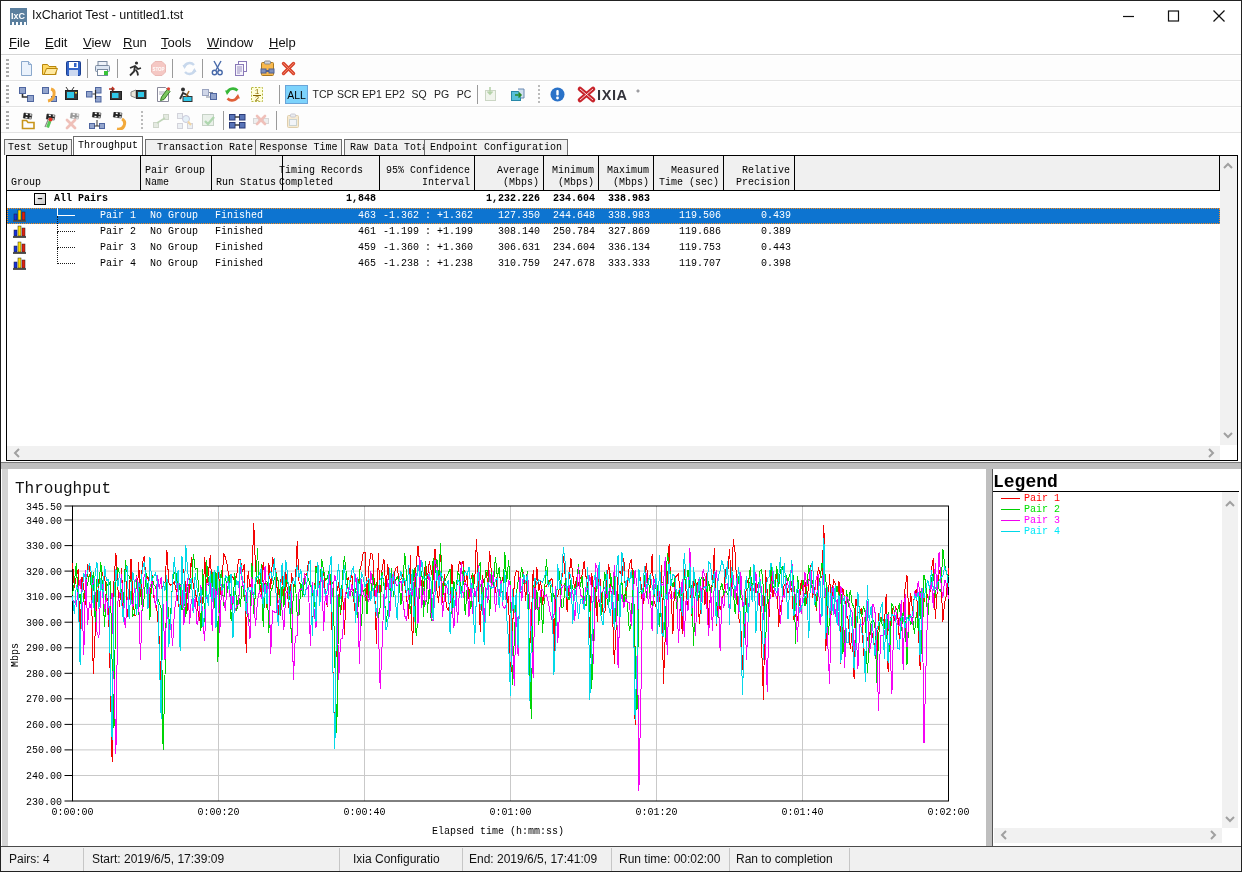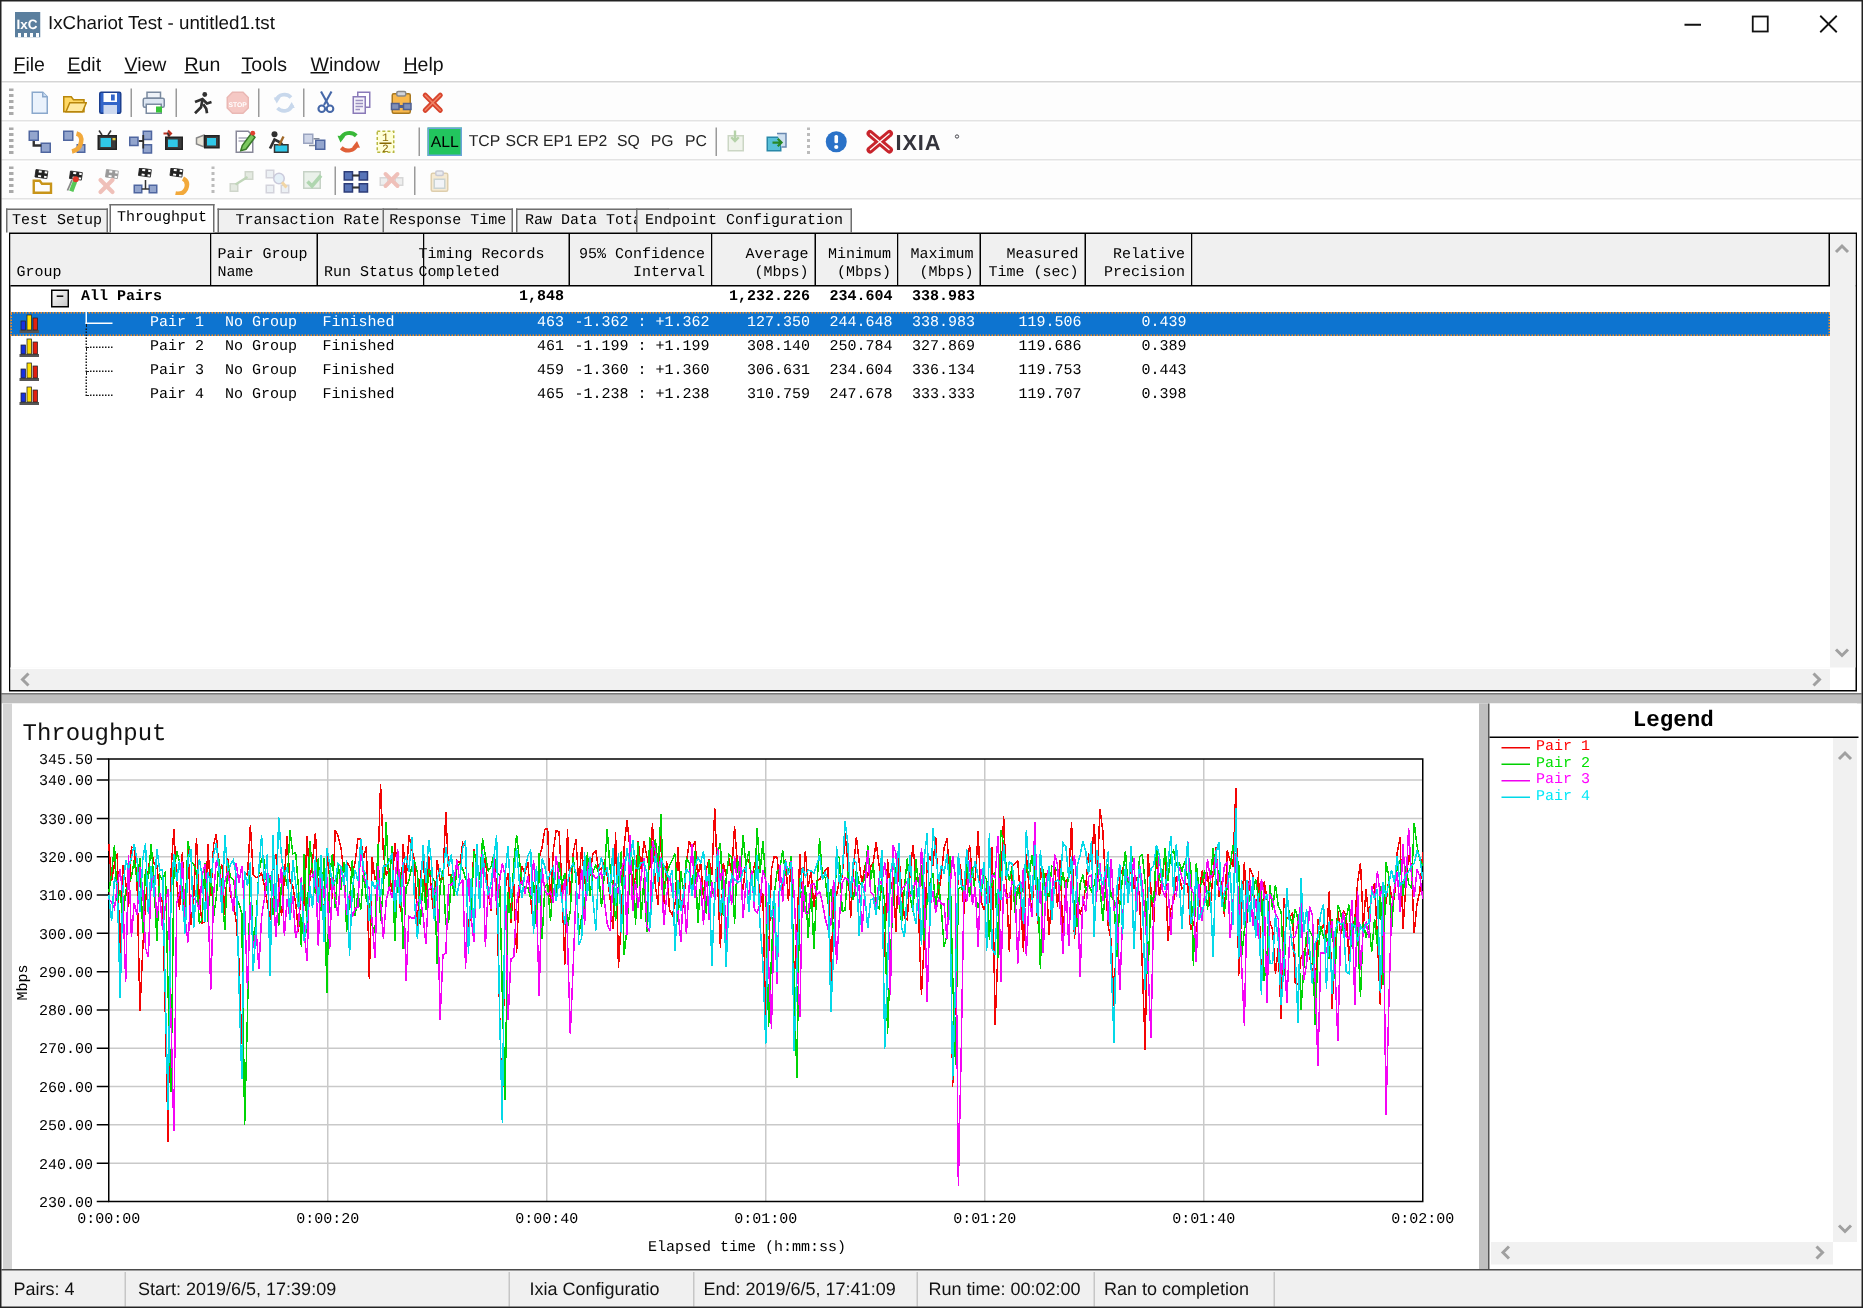--- a/index.html
+++ b/index.html
@@ -18,21 +18,21 @@
 .tbrow{position:absolute;left:1px;width:1240px;background:#fdfdfd}
 #tb1{top:56px;height:25px;border-bottom:1px solid #e3e3e3}
 #tb2{top:82px;height:25px;border-bottom:1px solid #e3e3e3}
 #tb3{top:108px;height:25px;border-bottom:1px solid #e3e3e3}
 .grip{position:absolute;left:5px;top:3px;width:3px;height:19px;background-image:repeating-linear-gradient(#aaa 0 2px,transparent 2px 4px)}
 .tsep{position:absolute;top:3px;width:1px;height:19px;background:#9a9a9a}
 .tsepd{position:absolute;top:3px;width:2px;height:19px;background-image:repeating-linear-gradient(#bbb 0 2px,transparent 2px 4px)}
 .ticon{position:absolute;top:4px;width:17px;height:17px}
 .ticon svg{display:block}
 .fbtn{position:absolute;top:3px;height:19px;font-size:10.5px;color:#222;line-height:19px;text-align:center}
-#allbtn{background:#22c55e;border:1px solid #6aa4d8;color:#000}
+#allbtn{background:#7dd3fc;border:1px solid #6aa4d8;color:#000}
 
 #tabzone{position:absolute;left:1px;top:134px;width:1240px;height:21px;background:#fff}
 .tab{position:absolute;top:5px;height:16px;background:#f0f0f0;border:1px solid #6e6e6e;border-bottom:none;font-family:"Liberation Mono",monospace;font-size:10px;color:#000;text-align:center;line-height:15px;white-space:nowrap}
 .tab.active{top:2px;height:19px;background:#fff;line-height:18px;z-index:3}
 
 #tablewrap{position:absolute;left:6px;top:155px;width:1232px;height:306px;border:1px solid #000;background:#fff}
 .hc{position:absolute;top:0;height:34px;background:#f0f0f0;border-right:1px solid #000;font-family:"Liberation Mono",monospace;font-size:10px;color:#000;line-height:11.5px}
 .hc .bot{position:absolute;bottom:2px;width:100%}
 .hc .botL{left:4px;text-align:left}
 .hc .botR{right:4px;text-align:right}
@@ -47,21 +47,21 @@
 .sbtrack{position:absolute;background:#f1f1f1}
 .arrow{position:absolute;width:16px;height:16px}
 
 #split1{position:absolute;left:1px;top:462px;width:1240px;height:7px;background:#bfbfbf;border-top:1px solid #7a7a7a}
 
 #chartpanel{position:absolute;left:1px;top:469px;width:985px;height:377px;background:#fff}
 #chartpanel .lstrip{position:absolute;left:1px;top:0;width:6px;height:377px;background:#d4d4d4}
 #vsplit{position:absolute;left:986px;top:469px;width:6px;height:377px;background:#bfbfbf}
 
 #legendpanel{position:absolute;left:992px;top:469px;width:246px;height:377px;background:#fff;border-left:1px solid #555}
-#legendtitle{position:absolute;left:0;top:3px;width:100%;text-align:center;font-family:"Liberation Mono",monospace;font-weight:bold;font-size:15px;color:#000}
+#legendtitle{position:absolute;left:0;top:3px;width:100%;text-align:left;font-family:"Liberation Mono",monospace;font-weight:bold;font-size:18px;color:#000}
 #legendline{position:absolute;left:0;top:22px;width:246px;height:1px;background:#000}
 .lgitem{position:absolute;left:31px;font-family:"Liberation Mono",monospace;font-size:10px;white-space:pre}
 .lgsw{position:absolute;left:8px;width:19px;height:1px}
 
 #statusbar{position:absolute;left:1px;top:846px;width:1240px;height:25px;background:#f0f0f0;border-top:1px solid #4a4a4a;font-size:12px;color:#111}
 .st{position:absolute;top:5px}
 .stsep{position:absolute;top:1px;width:1px;height:23px;background:#c6c6c6}
 </style>
 </head>
 <body>

